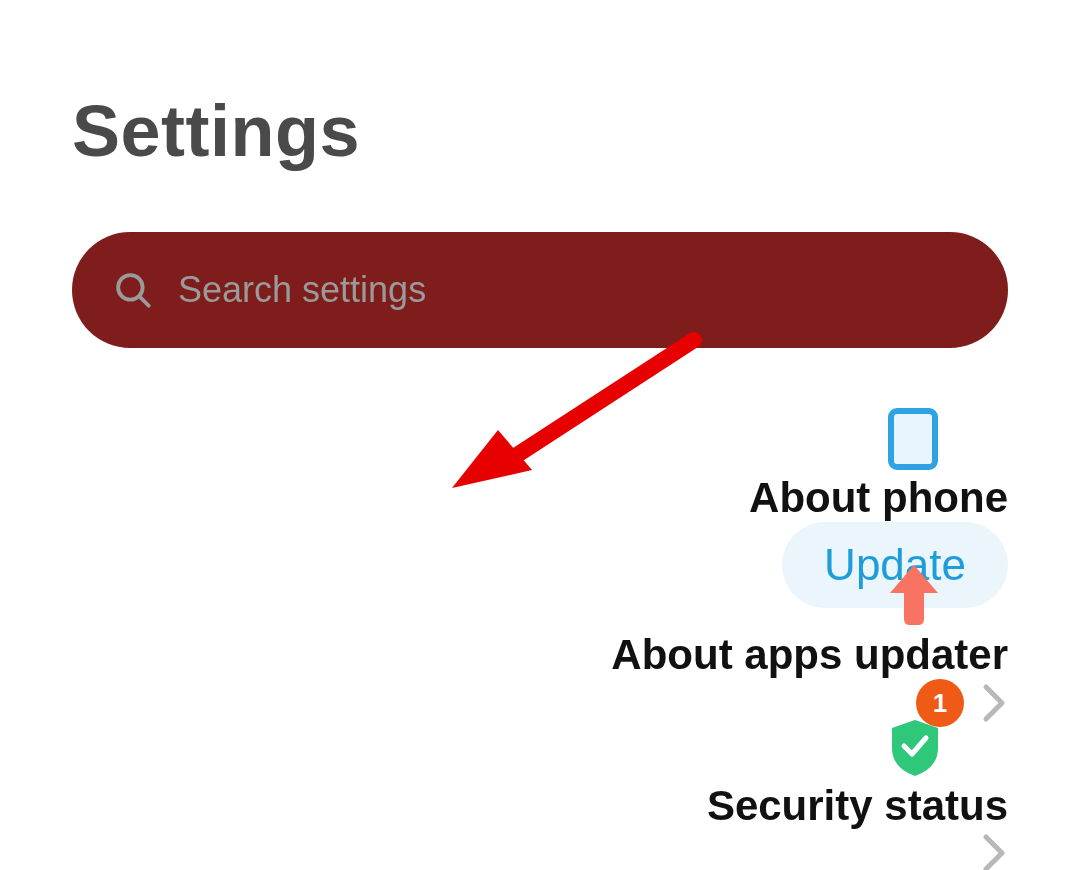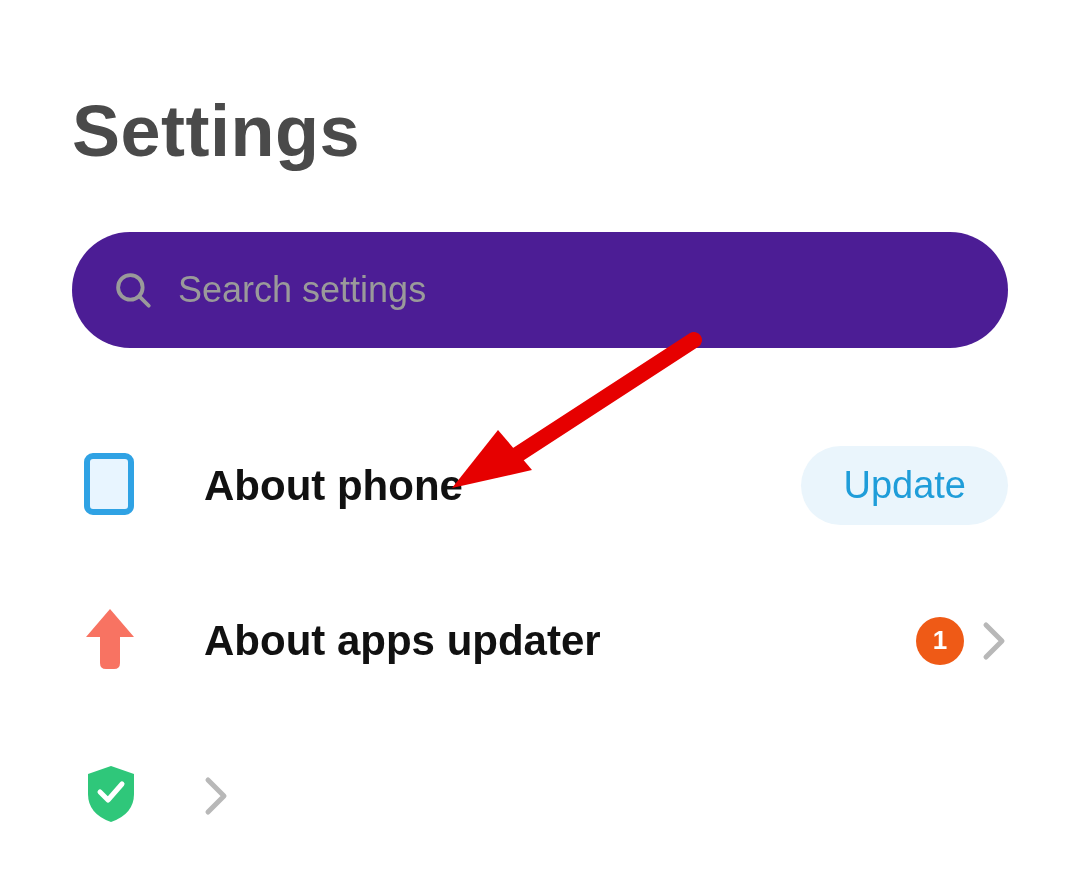--- a/index.html
+++ b/index.html
@@ -17,55 +17,56 @@
     font-size: 72px;
     font-weight: 700;
     color: #4a4a4a;
     margin: 90px 0 0 72px;
     letter-spacing: 0.5px;
   }
 
   .search-bar {
     margin: 60px 72px 0 72px;
     height: 116px;
-    background: #4c1d95;
+    background: #7f1d1d;
     border-radius: 60px;
     display: flex;
     align-items: center;
     padding: 0 40px;
   }
   .search-bar .search-icon svg { display: block; }
   .search-placeholder {
     margin-left: 24px;
     font-size: 36px;
     color: #9a9a9a;
   }
 
   .list { margin-top: 60px; }
 
   .row {
     display: flex;
-    align-items: center;
+    align-items: flex-end;
     padding: 0 72px 0 84px;
     height: 155px;
     position: relative;
+    flex-direction: column;
   }
   .row .icon-slot { width: 120px; display: flex; align-items: center; }
   .row .label {
     font-size: 42px;
     font-weight: 700;
     color: #111;
     flex: 1;
   }
   .row .trailing { display: flex; align-items: center; }
 
   .update-pill {
     background: #eaf5fc;
     color: #1f9dd9;
-    font-size: 38px;
+    font-size: 44px;
     font-weight: 500;
     padding: 18px 42px;
     border-radius: 46px;
   }
 
   .badge {
     width: 48px; height: 48px;
     border-radius: 24px;
     background: #ef5a16;
     color: #fff;
@@ -139,20 +140,21 @@
 
   <div class="row">
     <div class="icon-slot">
       <span>
         <svg width="54" height="60" viewBox="0 0 54 60">
           <path d="M27 2 L50 10 L50 30 Q50 50 27 58 Q4 50 4 30 L4 10 Z" fill="#2fc77a"></path>
           <polyline points="16,28 24,36 38,20" fill="none" stroke="#fff" stroke-width="5" stroke-linecap="round" stroke-linejoin="round"></polyline>
         </svg>
       </span>
     </div>
+    <div class="label">Security status</div>
     <div class="trailing">
       <span class="chevron">
         <svg width="26" height="40" viewBox="0 0 26 40" fill="none" stroke="#b8b8b8" stroke-width="5" stroke-linecap="round" stroke-linejoin="round">
           <polyline points="4,4 20,20 4,36"></polyline>
         </svg>
       </span>
     </div>
   </div>
 
 </div>

